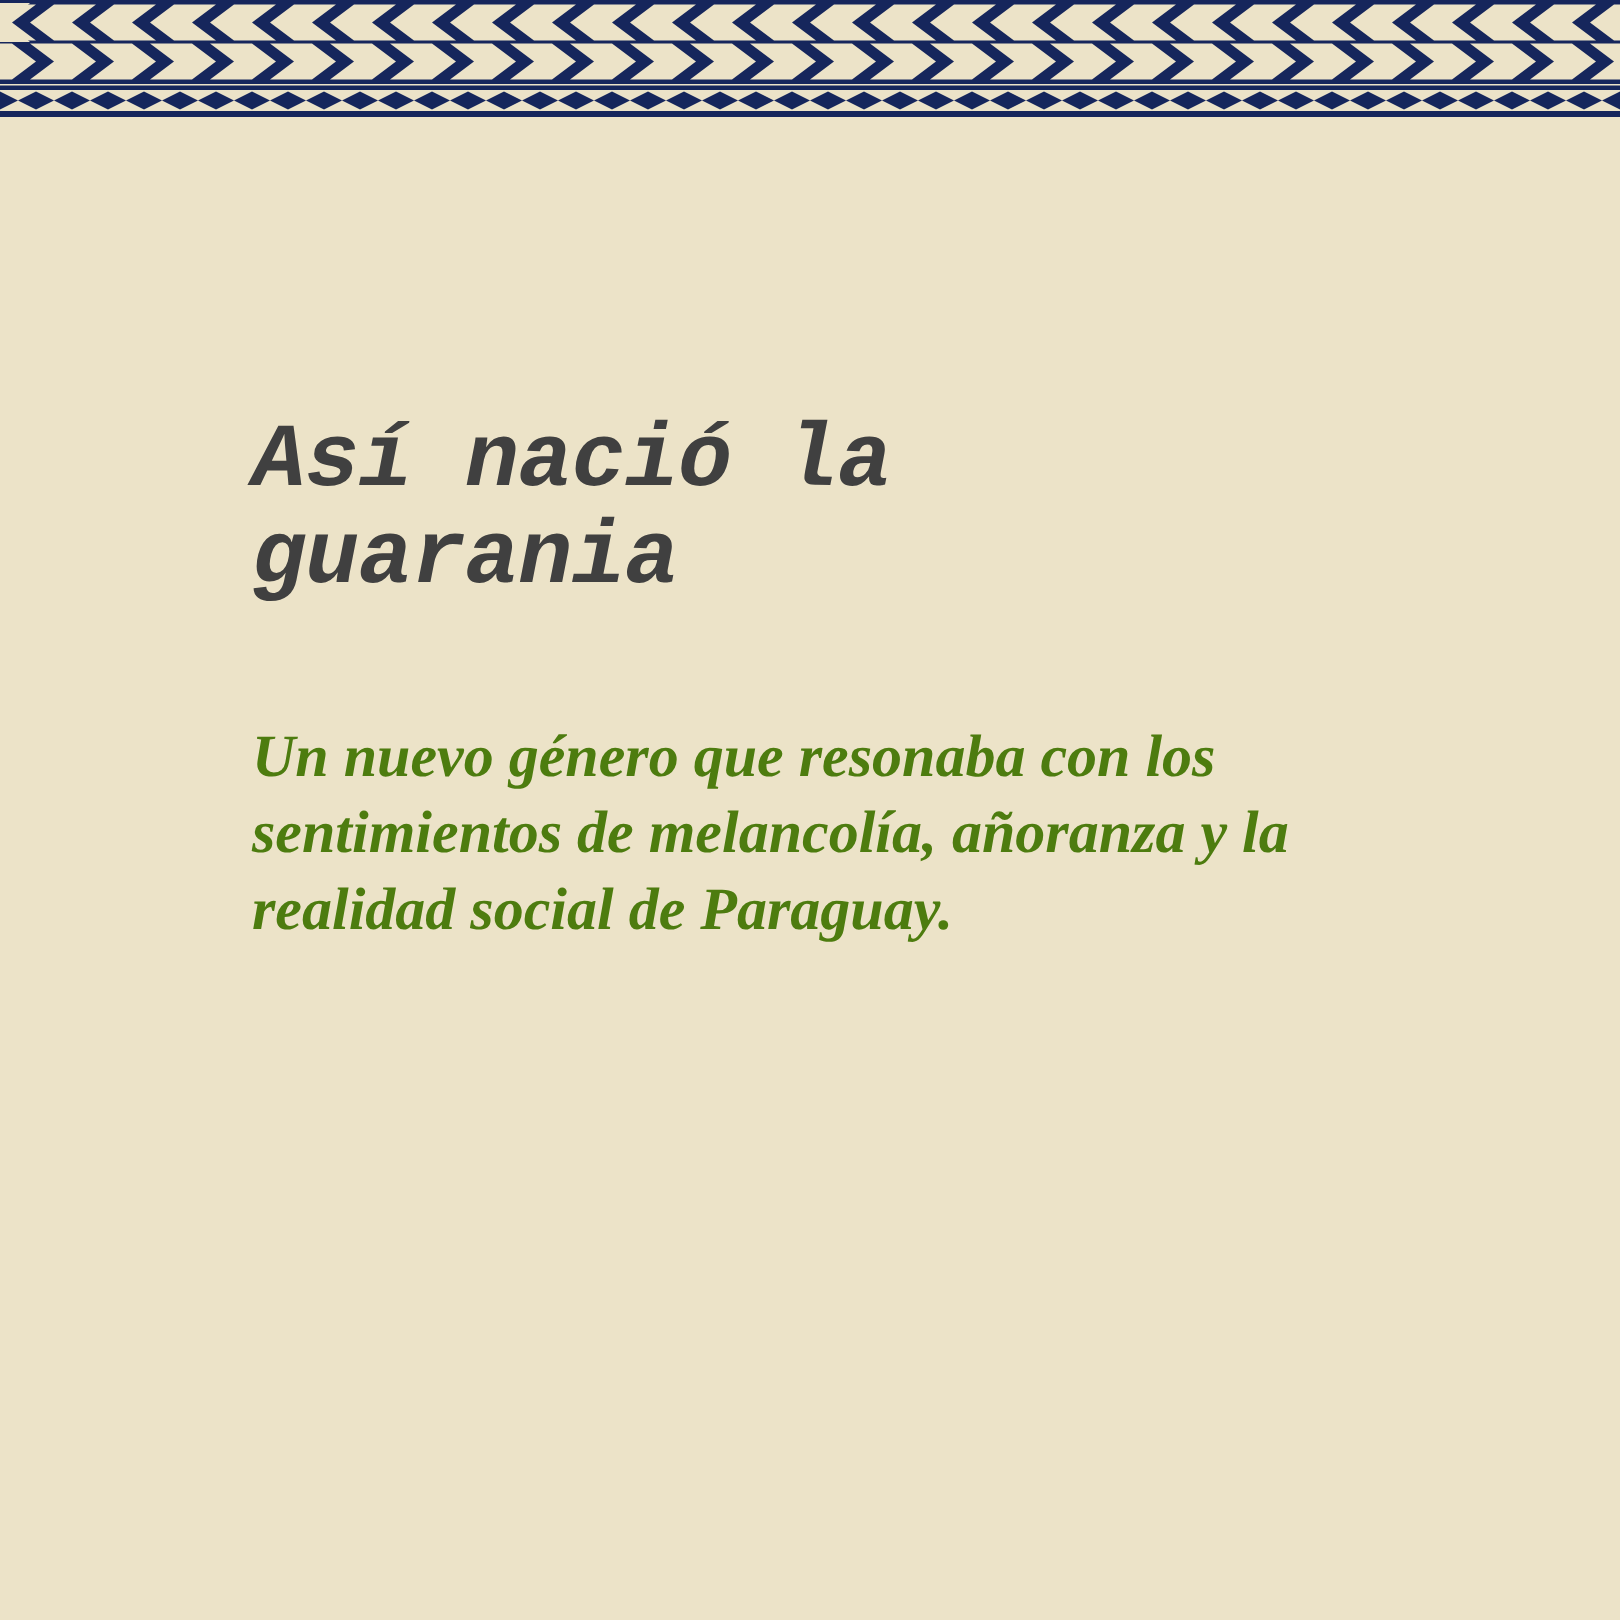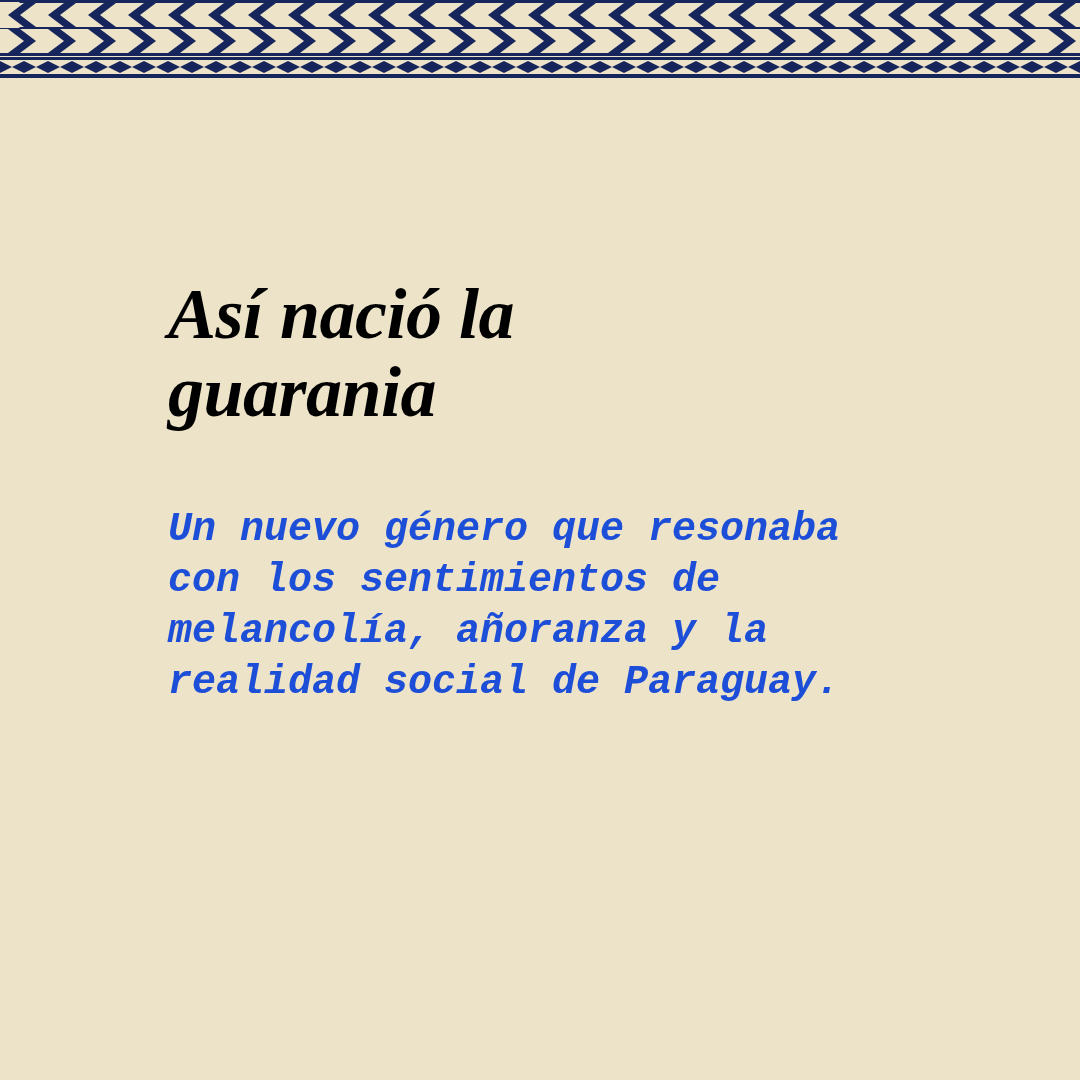--- a/index.html
+++ b/index.html
@@ -81,39 +81,39 @@
   
   .content {
     position: absolute;
     left: 168px;
     top: 276px;
     width: 760px;
   }
 
   .headline {
     margin: 0;
-    font-family: Liberation Serif, serif;
+    font-family: Liberation Mono, monospace;
     font-style: italic;
     font-weight: bold;
-    font-size: 72px;
+    font-size: 60px;
     line-height: 1.08;
     letter-spacing: -0.5px;
-    color: #000000;
+    color: #404040;
     max-width: 520px;
   }
 
   .subcopy {
     margin: 0;
     padding-top: 72px;
-    font-family: Liberation Mono, monospace;
+    font-family: Liberation Serif, serif;
     font-style: italic;
     font-weight: bold;
     font-size: 40px;
     line-height: 1.28;
-    color: #1d4ed8;
+    color: #4d7c0f;
     max-width: 700px;
   }
 </style>
 </head>
 <body>
 
 <div class="poster">
 
   <div class="border-top">
 

